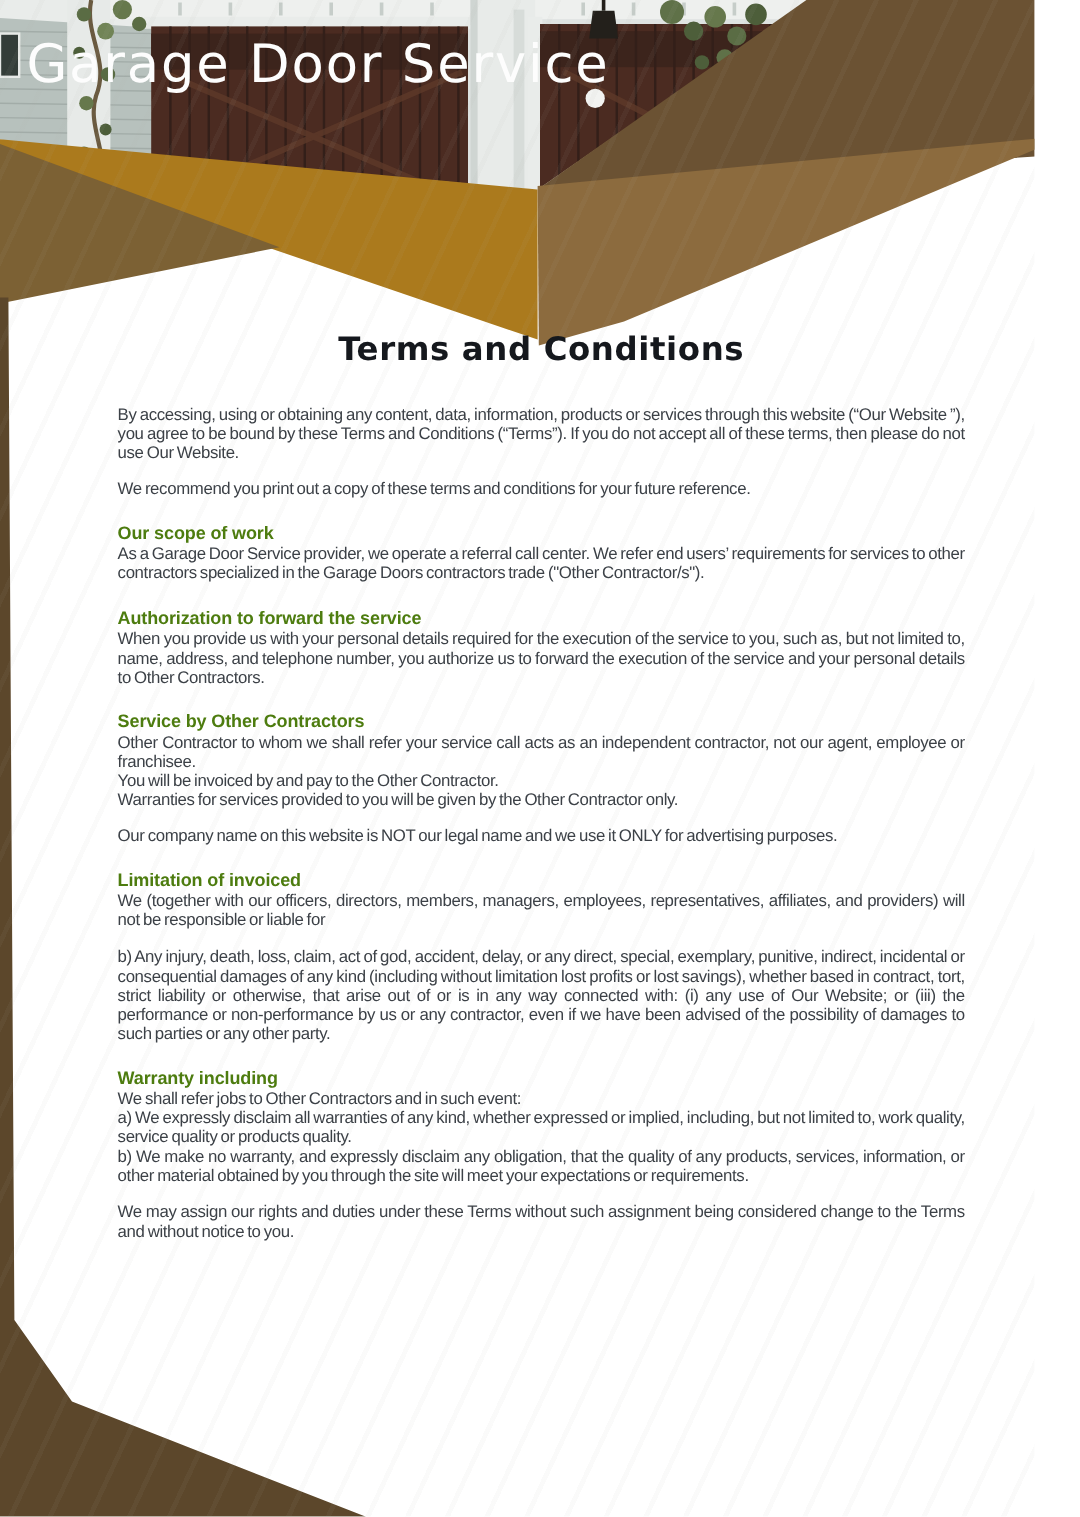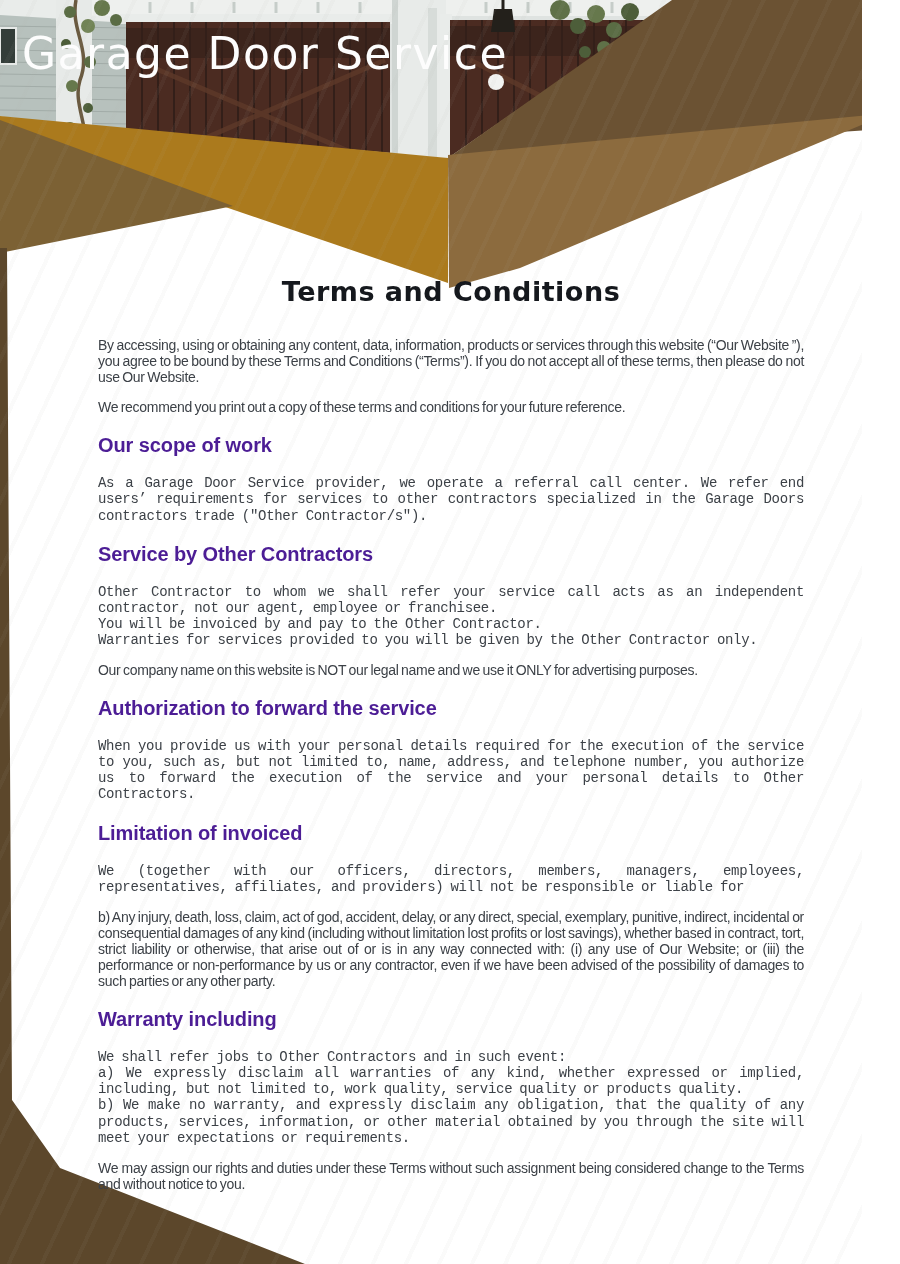--- a/index.html
+++ b/index.html
@@ -21,29 +21,29 @@
     position:absolute; left:98px; top:276px; width:706px; z-index:3;
   }
   .doc-title {
     margin:0 0 30px 0; text-align:center;
     font-family:"DejaVu Sans", sans-serif; font-size:27px; font-weight:700;
     letter-spacing:0.5px; color:#15181d;
     text-decoration-thickness:2.5px; text-underline-offset:7px;
   }
   .tc-section { margin:0; }
   .sec-heading {
-    margin:22px 0 0 0; font-size:20px; font-weight:700; line-height:16px;
-    color:#4c1d95; letter-spacing:-0.1px;
+    margin:22px 0 0 0; font-size:15px; font-weight:700; line-height:16px;
+    color:#4d7c0f; letter-spacing:-0.1px;
   }
   .para {
     margin:14px 0 0 0; font-size:14px; line-height:16.1px; color:#3c4147;
     text-align:justify; white-space:pre-line;
     letter-spacing:-0.3px; word-spacing:-1px;
   }
-  .sec-heading + .para { margin-top:22px;font-family:Liberation Mono, monospace; }
+  .sec-heading + .para { margin-top:0; }
 </style>
 </head>
 <body>
 
 <div class="page">
 
   <svg class="bg" viewBox="0 0 900 1264" aria-hidden="true">
     <defs>
       <clipPath id="photoClip">
         <polygon points="0,0 676,0 448,158 24,121 0,116"></polygon>
@@ -193,31 +193,31 @@
     <div id="sections">
         <section class="tc-section">
           <p class="para">By accessing, using or obtaining any content, data, information, products or services through this website (“Our Website ”), you agree to be bound by these Terms and Conditions (“Terms”). If you do not accept all of these terms, then please do not use Our Website.</p>
           <p class="para">We recommend you print out a copy of these terms and conditions for your future reference.</p>
         </section>
         <section class="tc-section">
           <h2 class="sec-heading">Our scope of work</h2>
           <p class="para">As a Garage Door Service provider, we operate a referral call center. We refer end users’ requirements for services to other contractors specialized in the Garage Doors contractors trade ("Other Contractor/s").</p>
         </section>
         <section class="tc-section">
+          <h2 class="sec-heading">Authorization to forward the service</h2>
+          <p class="para">When you provide us with your personal details required for the execution of the service to you, such as, but not limited to, name, address, and telephone number, you authorize us to forward the execution of the service and your personal details to Other Contractors.</p>
+        </section>
+        <section class="tc-section">
           <h2 class="sec-heading">Service by Other Contractors</h2>
           <p class="para">Other Contractor to whom we shall refer your service call acts as an independent contractor, not our agent, employee or franchisee.
 You will be invoiced by and pay to the Other Contractor.
 Warranties for services provided to you will be given by the Other Contractor only.</p>
           <p class="para">Our company name on this website is NOT our legal name and we use it ONLY for advertising purposes.</p>
         </section>
         <section class="tc-section">
-          <h2 class="sec-heading">Authorization to forward the service</h2>
-          <p class="para">When you provide us with your personal details required for the execution of the service to you, such as, but not limited to, name, address, and telephone number, you authorize us to forward the execution of the service and your personal details to Other Contractors.</p>
-        </section>
-        <section class="tc-section">
           <h2 class="sec-heading">Limitation of invoiced</h2>
           <p class="para">We (together with our officers, directors, members, managers, employees, representatives, affiliates, and providers) will not be responsible or liable for</p>
           <p class="para">b) Any injury, death, loss, claim, act of god, accident, delay, or any direct, special, exemplary, punitive, indirect, incidental or consequential damages of any kind (including without limitation lost profits or lost savings), whether based in contract, tort, strict liability or otherwise, that arise out of or is in any way connected with: (i) any use of Our Website; or (iii) the performance or non-performance by us or any contractor, even if we have been advised of the possibility of damages to such parties or any other party.</p>
         </section>
         <section class="tc-section">
           <h2 class="sec-heading">Warranty including</h2>
           <p class="para">We shall refer jobs to Other Contractors and in such event:
 a) We expressly disclaim all warranties of any kind, whether expressed or implied, including, but not limited to, work quality, service quality or products quality.
 b) We make no warranty, and expressly disclaim any obligation, that the quality of any products, services, information, or other material obtained by you through the site will meet your expectations or requirements.</p>
         </section>

